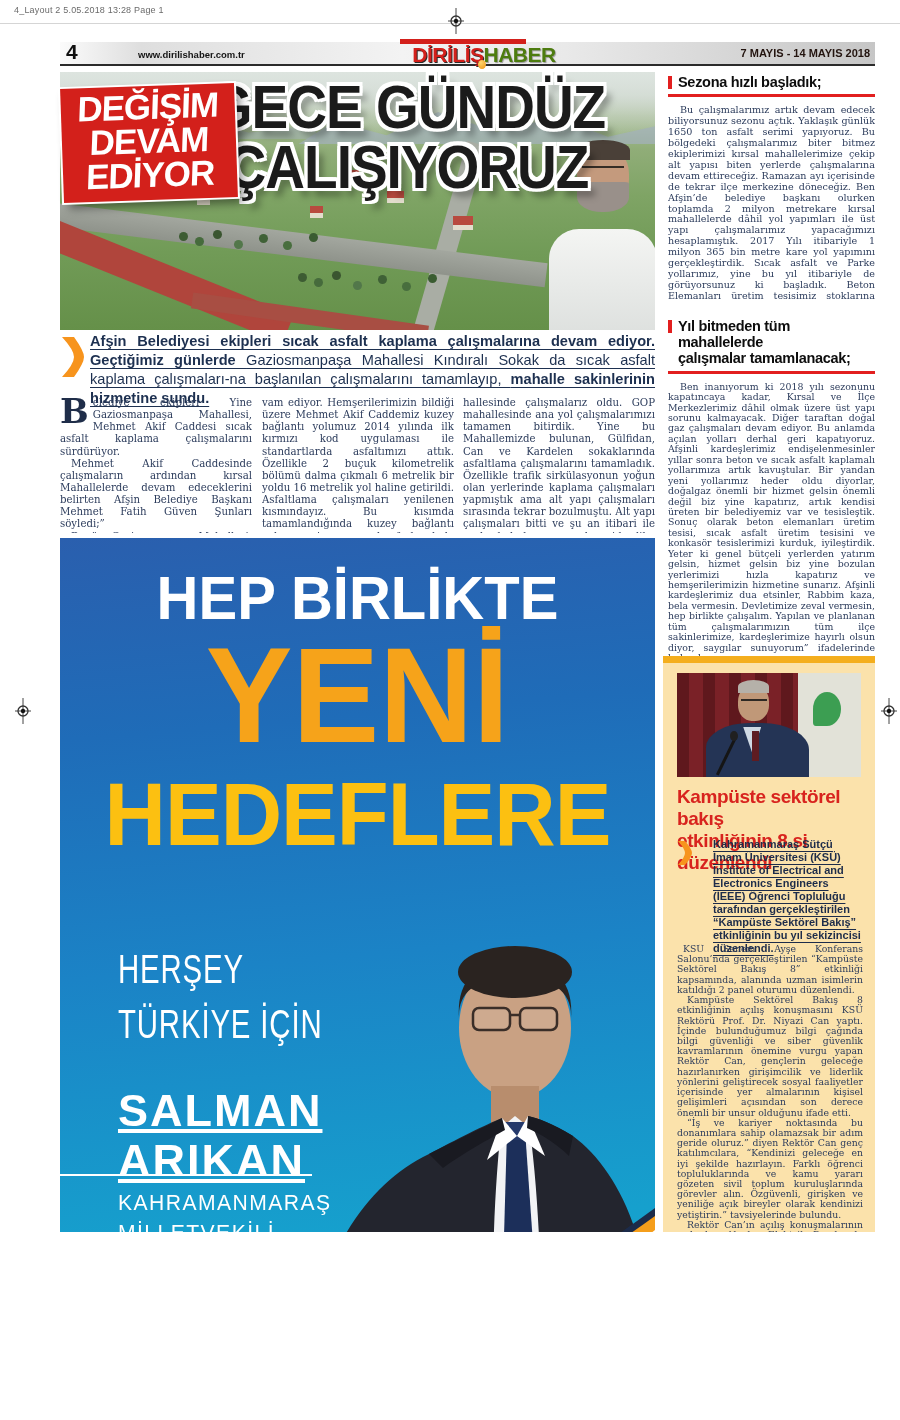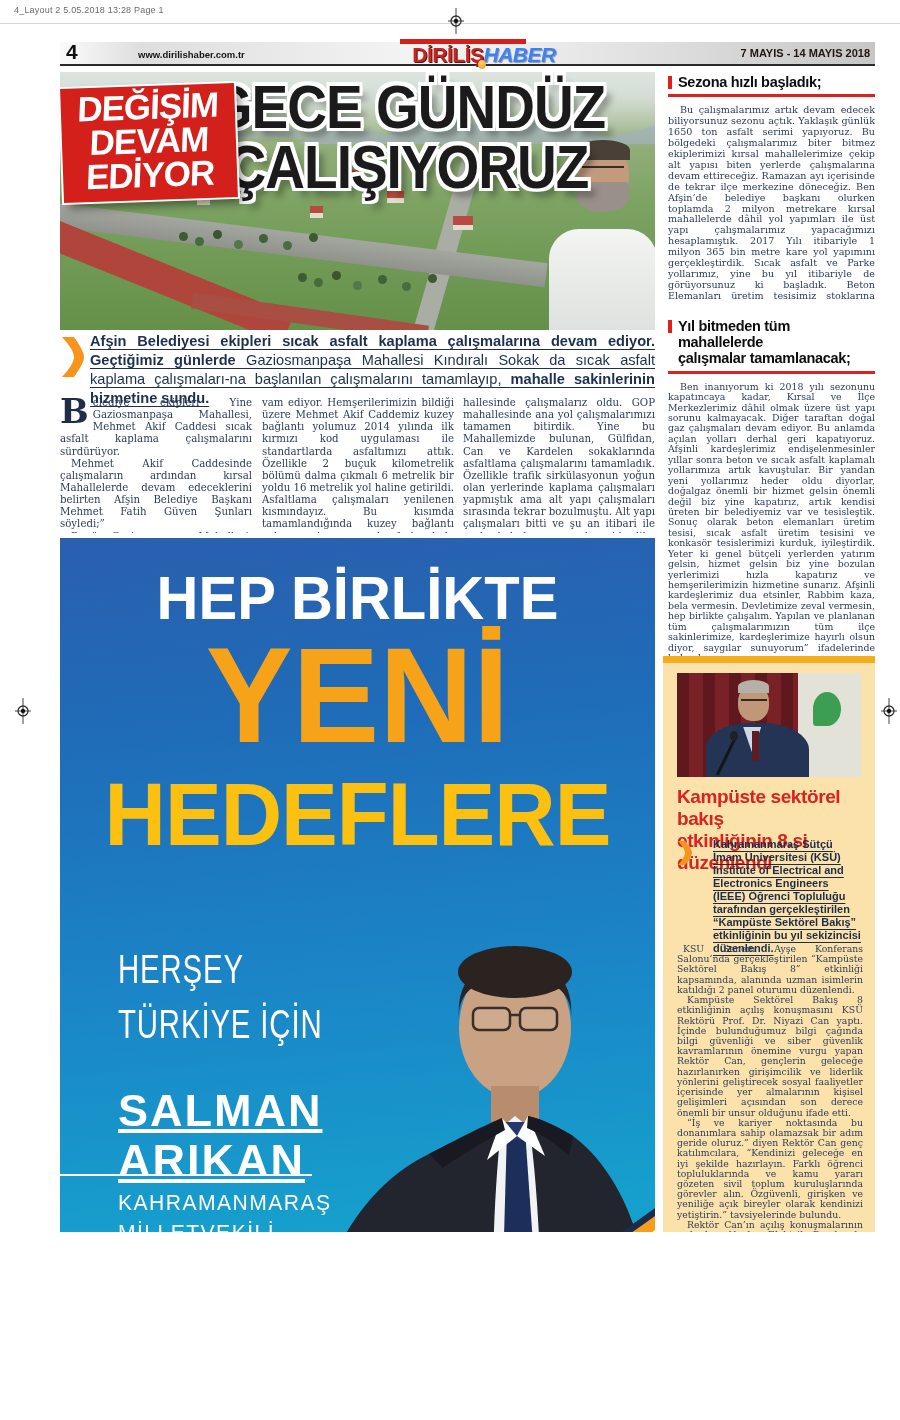--- a/index.html
+++ b/index.html
@@ -17,21 +17,21 @@
     background:linear-gradient(90deg,#fbfbfb 0%,#dededе 10%,#f3f3f3 42%,#e9e9e9 62%,#c6c6c6 100%);
     background:linear-gradient(90deg,#fbfbfb 0%,#dedede 10%,#f3f3f3 42%,#e9e9e9 62%,#c6c6c6 100%);
     border-bottom:2px solid #2b2b2b;}
   .page-num{left:66px;top:40px;font-size:21px;font-weight:900;color:#101010;}
   .mast-site{left:138px;top:49px;font-size:9.5px;font-weight:700;color:#151515;}
   .mast-date{left:690px;top:47px;width:180px;text-align:right;font-size:11px;font-weight:800;color:#23140f;}
   .logo{left:394px;top:38px;width:180px;height:30px;}
   .logo-redbar{left:6px;top:1px;width:126px;height:5px;background:#d3201b;}
   .logo-text{left:0;top:5px;width:180px;text-align:center;font-size:21px;font-weight:900;letter-spacing:-.5px;white-space:nowrap;}
   .logo-red{color:#d3201b;text-shadow:1px 1px 0 #2a2a2a;text-align:center;}
-  .logo-black{color:#3b82f6;text-shadow:1px 1px 1px #9a9a9a;font-style:italic;}
+  .logo-black{color:#4d7c0f;text-shadow:1px 1px 1px #9a9a9a;}
   .logo-drop{left:84px;top:22px;width:8px;height:9px;border-radius:50% 50% 50% 50%;
     background:radial-gradient(circle at 35% 30%,#ffd56e,#ef9310);}
 
   
   .photo{left:60px;top:72px;width:595px;height:258px;overflow:hidden;
     background:linear-gradient(180deg,#ccd7d1 0%,#c3cfc2 9%,#abbf9c 17%,#90ad78 30%,#7fa465 48%,#719b57 70%,#659049 100%);}
   .mtn{position:absolute;opacity:.75;background:#a3b2ba;}
   .mtn1{left:40%;top:12%;width:62%;height:16%;clip-path:polygon(0 100%,10% 45%,24% 78%,38% 22%,54% 70%,70% 34%,84% 82%,100% 50%,100% 100%);}
   .mtn2{left:-2%;top:16%;width:45%;height:10%;clip-path:polygon(0 100%,15% 40%,35% 80%,55% 30%,75% 75%,100% 45%,100% 100%);opacity:.5;}
   .haze{position:absolute;left:0;top:0;width:100%;height:26%;background:linear-gradient(#dde4df,rgba(221,228,223,0));}

